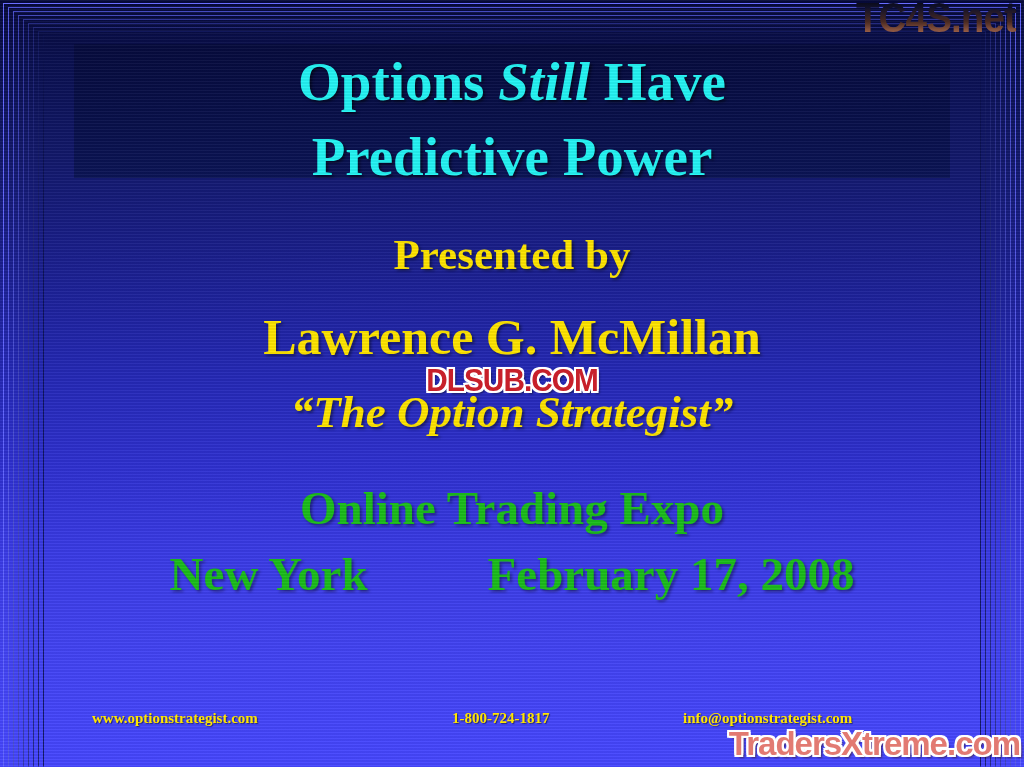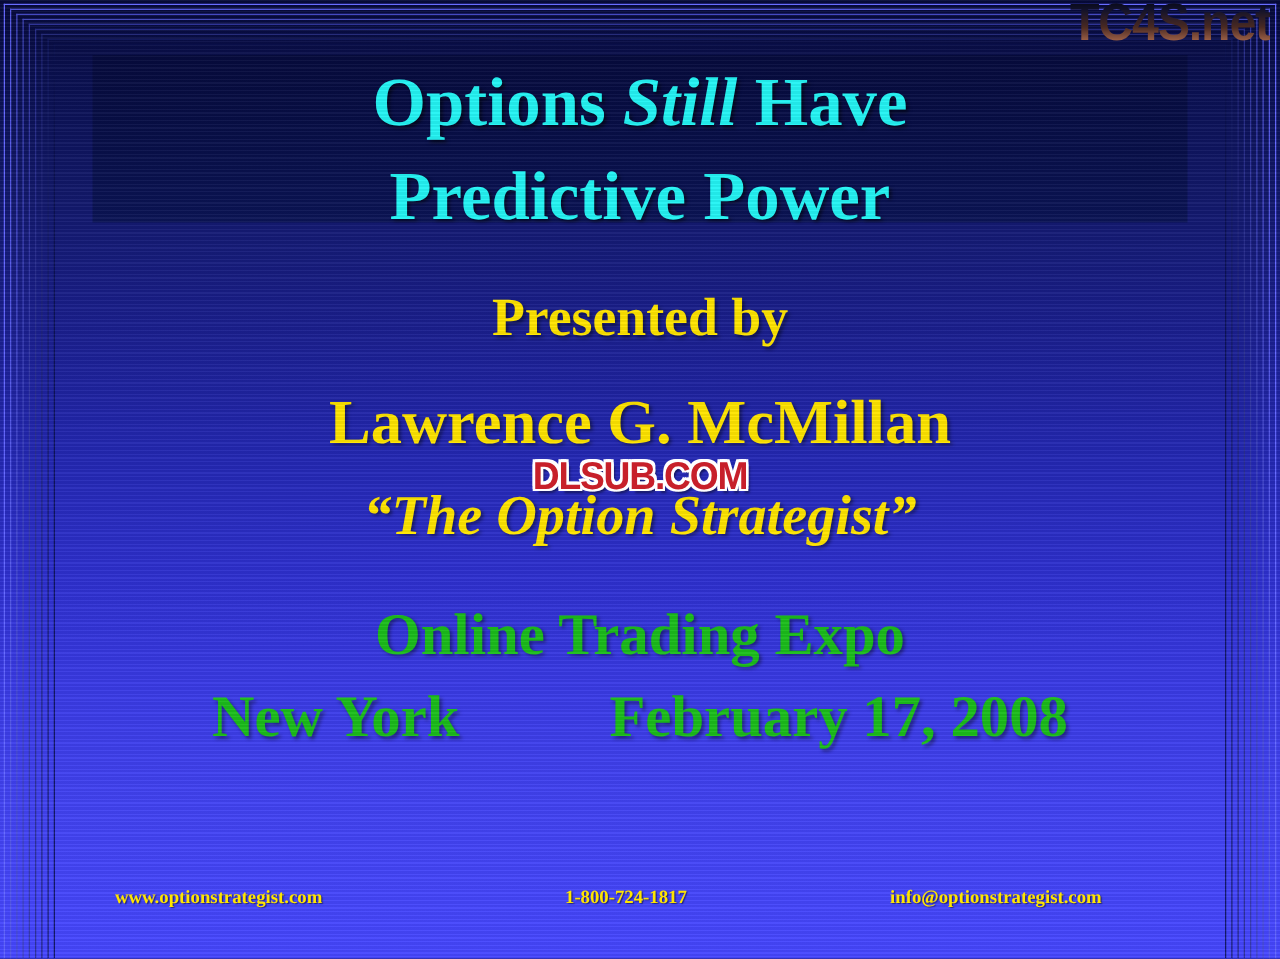--- a/index.html
+++ b/index.html
@@ -189,19 +189,20 @@
 
     <div class="event-row" style="top:551px;">
       <span class="event city">New York</span>
       <span class="event">February 17, 2008</span>
     </div>
 
   </div>
 
   <div class="footer-text" style="left:92px;top:710px;">www.optionstrategist.com</div>
   <div class="footer-text" style="left:452px;top:710px;text-align:right;">1-800-724-1817</div>
-  <div class="footer-text" style="left:712px;top:710px;">info@optionstrategist.com</div>
+  <div class="footer-text" style="left:683px;top:710px;">info@optionstrategist.com</div>
 
   <div id="wm-tc4s">TC4S.net</div>
   <div id="wm-dlsub">DLSUB.COM</div>
+  <div id="wm-traders">TradersXtreme.com</div>
 
   <div id="scan"></div>
 </div>
 
 </body></html>

